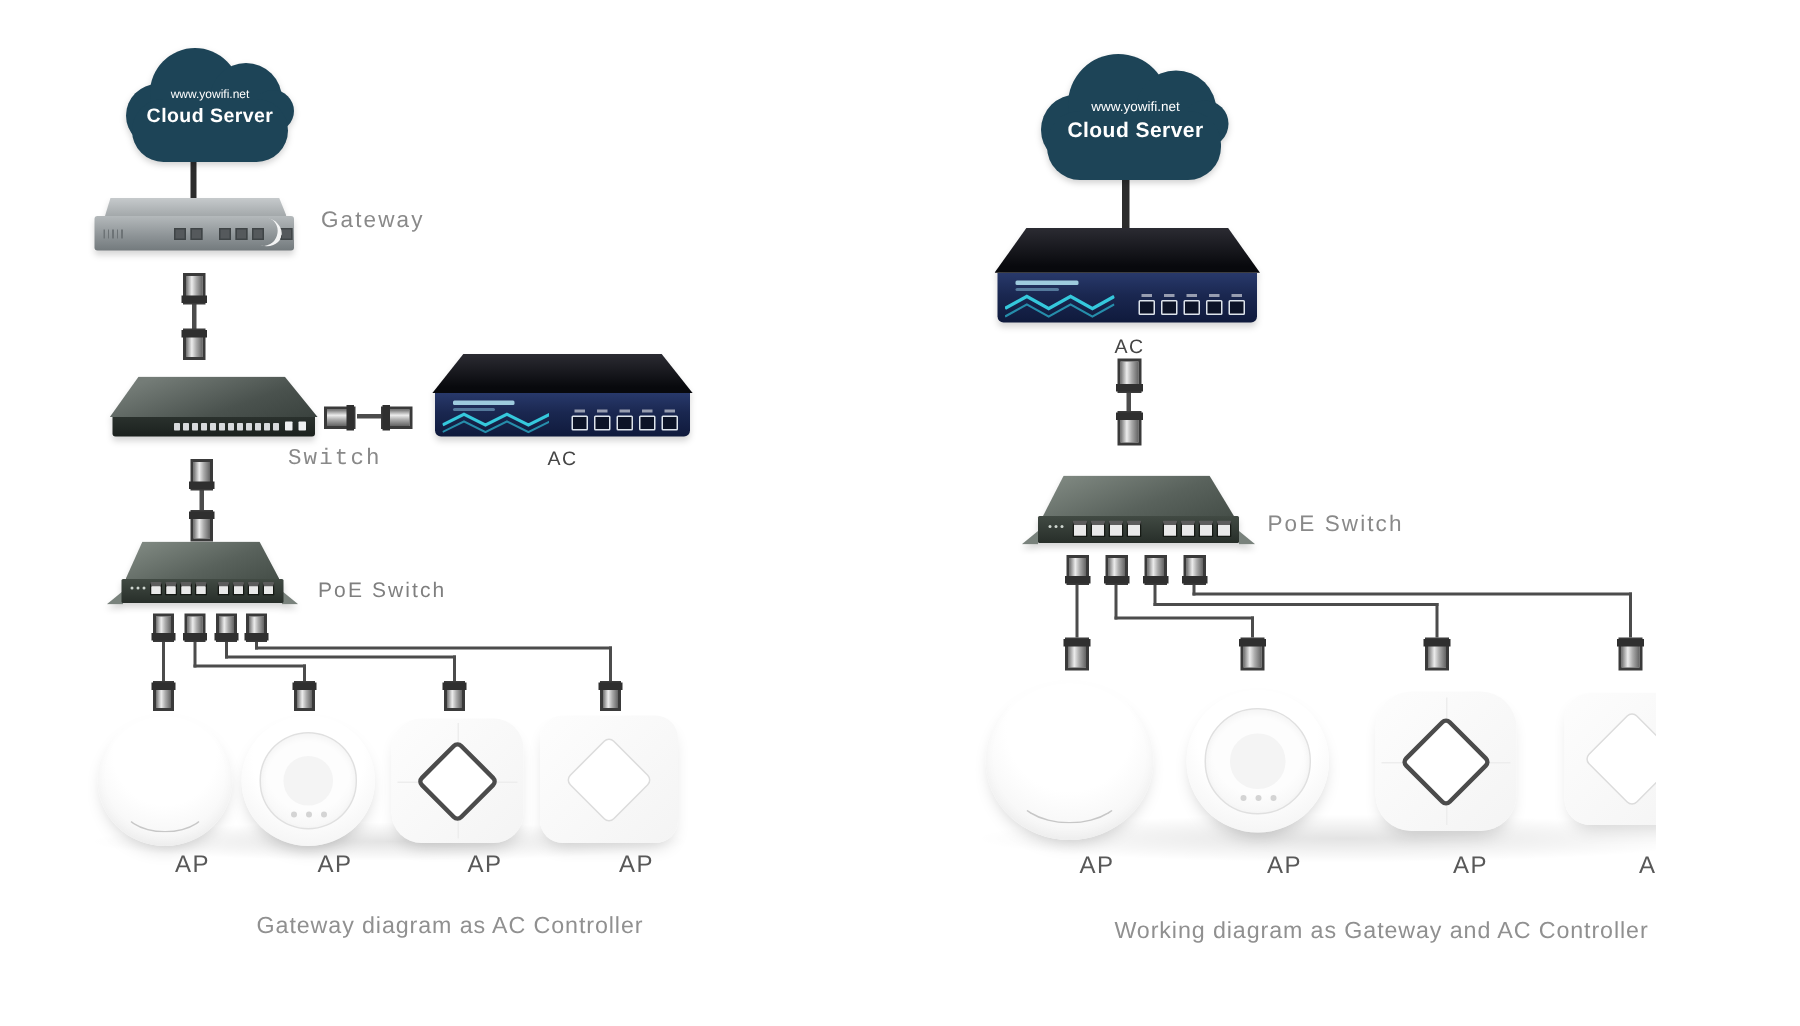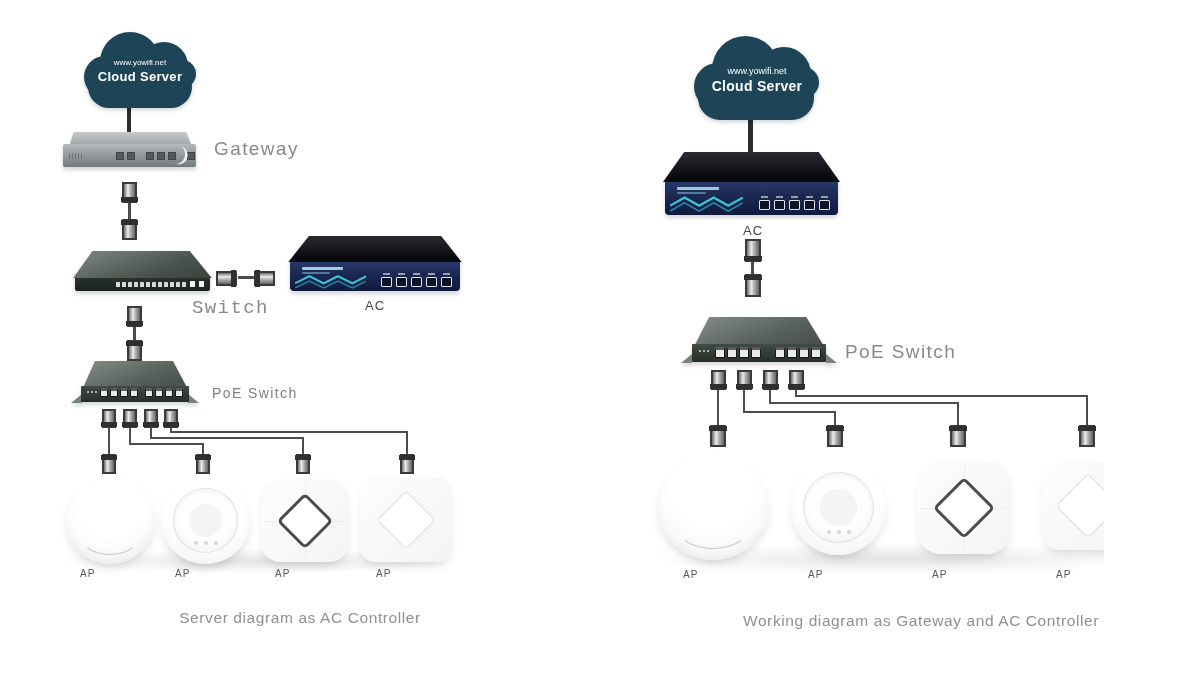--- a/index.html
+++ b/index.html
@@ -24,24 +24,24 @@
   .plugv::after{content:"";position:absolute;left:-3px;right:-3px;height:5px;background:#2f2f2f;}
   .plugv.cb::after{bottom:-1px;}
   .plugv.ct::after{top:-1px;}
   .plugh{position:absolute;box-sizing:border-box;border:2px solid #3a3a3a;
          background:linear-gradient(180deg,#6f6f6f,#ececec 35%,#ababab 62%,#636363);}
   .plugh::after{content:"";position:absolute;top:-3px;bottom:-3px;width:5px;background:#2f2f2f;}
   .plugh.cr::after{right:-1px;}
   .plugh.cl::after{left:-1px;}
 
   
-  .dlabel{position:absolute;color:#898989;font-size:19px;letter-spacing:1.4px;}
+  .dlabel{position:absolute;color:#898989;font-size:15px;letter-spacing:1.4px;}
   .dlabel.sm{font-size:14px;color:#7f7f7f;}
   .dlabel.ac{font-size:13px;color:#454545;letter-spacing:1px;text-align:center;}
-  .aplabel{position:absolute;color:#585858;font-size:10px;letter-spacing:1px;text-align:left;width:60px;}
+  .aplabel{position:absolute;color:#585858;font-size:16px;letter-spacing:1px;text-align:right;width:60px;}
   .caption{position:absolute;width:410px;text-align:center;color:#909090;font-size:15.5px;letter-spacing:0.6px;}
 
   
   .device{position:absolute;filter:drop-shadow(0 3px 2px rgba(0,0,0,0.16));}
 
   
   .gw-top{position:absolute;left:7px;right:5px;top:0;height:12px;
           background:linear-gradient(#c6cacc,#a3a8aa);clip-path:polygon(3% 0,96% 0,100% 100%,0 100%);}
   .gw-front{position:absolute;left:0;right:0;top:12px;height:23px;border-radius:2px;
             background:linear-gradient(#b4b9bb,#8f9598 55%,#737a7d);}
@@ -287,21 +287,21 @@
       </div>
     <div class="ap ap-sq" style="left:360px;top:477px;width:92px;height:85px;border-radius:15px;">
         <div class="diamond light" style="width:40px;height:40px;"></div>
       </div>
 
     <div class="aplabel" style="left:80px;top:568px;">AP</div>
     <div class="aplabel" style="left:175px;top:568px;">AP</div>
     <div class="aplabel" style="left:275px;top:568px;">AP</div>
     <div class="aplabel" style="left:376px;top:568px;">AP</div>
 
-    <div class="caption" style="left:95px;top:609px;">Server diagram as AC Controller</div>
+    <div class="caption" style="left:95px;top:609px;">Gateway diagram as AC Controller</div>
   </div>
 
   <div>
 
     <div class="trunk" style="left:748px;top:110px;width:5px;height:48px;"></div>
 
     <div class="cloud big" style="left:694px;top:36px;width:126px;height:84px;">
       <div class="pc" style="left:0;top:27px;width:47px;height:47px;"></div>
       <div class="pc" style="left:18px;top:0;width:67px;height:67px;"></div>
       <div class="pc" style="left:63px;top:11px;width:54px;height:54px;"></div>

